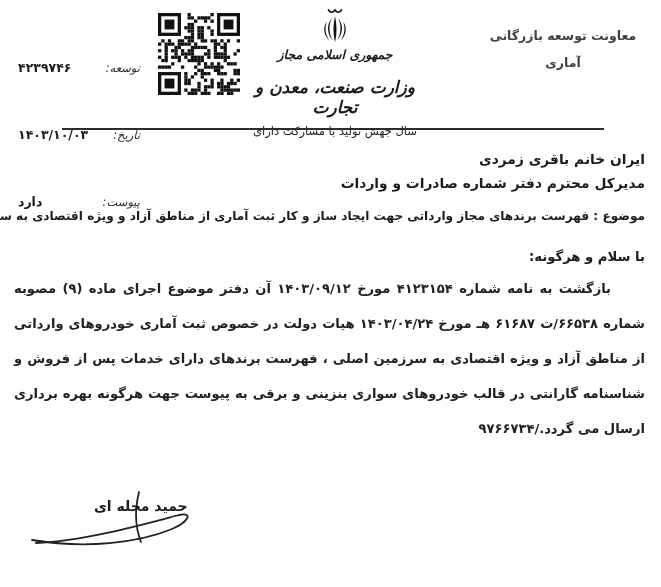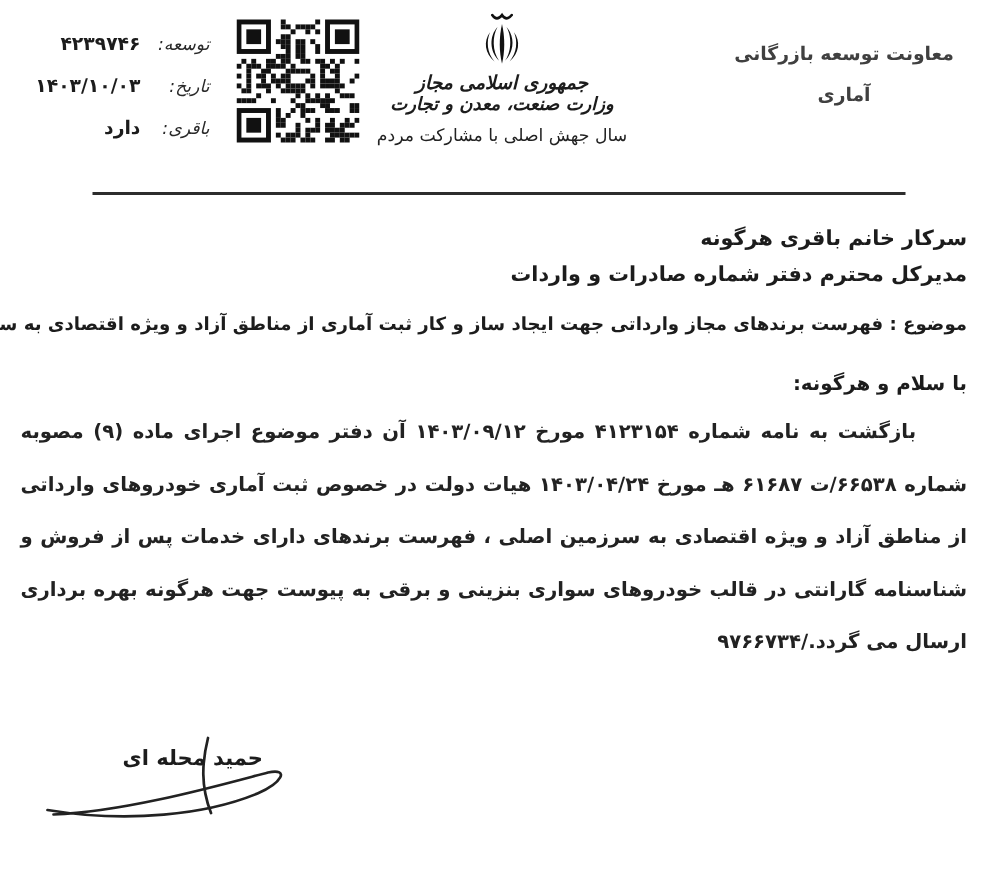--- a/index.html
+++ b/index.html
@@ -4,66 +4,66 @@
 <style>
   html,body{margin:0;padding:0;background:#ffffff;}
   .page{
     position:relative;width:661px;height:587px;background:#ffffff;
     font-family:"DejaVu Sans",sans-serif;color:#1c1c1c;direction:rtl;overflow:hidden;
   }
   
   .meta{position:absolute;top:20px;left:18px;width:122px;}
   .meta-row{display:flex;direction:rtl;align-items:baseline;margin-bottom:10px;line-height:18px;}
   .meta-label{font-size:11.5px;font-style:italic;color:#2a2a2a;width:46px;flex:none;}
-  .meta-value{font-size:12.5px;font-weight:bold;flex:1;text-align:right;letter-spacing:.5px;}
+  .meta-value{font-size:12.5px;font-weight:bold;flex:1;text-align:left;letter-spacing:.5px;margin-top:39px;}
   
   .qr{position:absolute;left:158px;top:12px;width:82px;height:84px;}
   
   .center-block{position:absolute;left:240px;top:5px;width:190px;text-align:center;}
   .emblem{display:block;margin:0 auto;}
   .country{font-size:12.5px;font-weight:bold;font-style:italic;margin-top:2px;}
-  .ministry{font-size:12px;font-weight:bold;font-style:italic;margin-top:0;}
+  .ministry{font-size:17px;font-weight:bold;font-style:italic;margin-top:15px;}
   .slogan{font-size:11.5px;margin-top:7px;color:#222;}
   
   .dept{position:absolute;left:478px;top:22px;width:170px;text-align:center;
         font-weight:bold;font-size:12.5px;line-height:27px;color:#404040;}
   
   .divider{position:absolute;top:128px;left:62px;width:542px;border-top:2px solid #2d2d2d;}
   
   .recipient{position:absolute;top:147px;right:16px;text-align:right;font-weight:bold;
              font-size:13.8px;line-height:24px;}
   
   .subject{position:absolute;top:209px;right:16px;left:8px;font-weight:bold;font-size:12.1px;
            white-space:nowrap;text-align:right;}
   
   .salutation{position:absolute;top:249px;right:16px;font-weight:bold;font-size:13.2px;}
   
   .letter-body{position:absolute;top:271px;right:16px;left:14px;font-size:13.1px;
                line-height:35px;text-align:justify;text-indent:34px;color:#222;font-weight:bold;}
   
   .signature{position:absolute;left:26px;top:466px;width:215px;height:100px;}
-  .sig-name{position:absolute;top:32px;left:56px;font-weight:bold;font-size:14px;white-space:nowrap;}
+  .sig-name{position:absolute;top:32px;left:68px;font-weight:bold;font-size:14px;white-space:nowrap;}
   .sig-stroke{position:absolute;top:0;left:0;}
 </style>
 </head>
 <body>
 
 <div class="page">
 
   <div class="meta">
     <div class="meta-row">
       <span class="meta-label">توسعه:</span>
       <span class="meta-value">۴۲۳۹۷۴۶</span>
     </div>
     <div class="meta-row">
       <span class="meta-label">تاریخ:</span>
       <span class="meta-value">۱۴۰۳/۱۰/۰۳</span>
     </div>
     <div class="meta-row">
-      <span class="meta-label">باقری:</span>
+      <span class="meta-label">پیوست:</span>
       <span class="meta-value">دارد</span>
     </div>
   </div>
 
   <svg class="qr" id="qr-svg" viewBox="0 0 82 82" xmlns="http://www.w3.org/2000/svg">
       <rect x="29.52" y="0" width="3.28" height="3.28" fill="#111"></rect>
       <rect x="52.48" y="0" width="3.28" height="3.28" fill="#111"></rect>
       <rect x="29.52" y="3.28" width="3.28" height="3.28" fill="#111"></rect>
       <rect x="32.8" y="3.28" width="3.28" height="3.28" fill="#111"></rect>
       <rect x="39.36" y="3.28" width="3.28" height="3.28" fill="#111"></rect>
@@ -276,32 +276,32 @@
     <svg class="emblem" width="30" height="40" viewBox="0 0 60 80" xmlns="http://www.w3.org/2000/svg">
       <path d="M17 10 q6 9 13 0 q6 9 13 0" fill="none" stroke="#111" stroke-width="3.4" stroke-linecap="round"></path>
       <path d="M30 22 C26 40 26 58 30 75 C34 58 34 40 30 22 Z" fill="#111"></path>
       <path d="M24 26 C13 38 13 58 26 71 C17 58 17 38 24 26 Z" fill="#111"></path>
       <path d="M36 26 C47 38 47 58 34 71 C43 58 43 38 36 26 Z" fill="#111"></path>
       <path d="M14 33 C5 45 7 61 20 72 C10 60 9 45 14 33 Z" fill="#111"></path>
       <path d="M46 33 C55 45 53 61 40 72 C50 60 51 45 46 33 Z" fill="#111"></path>
     </svg>
     <div class="country">جمهوری اسلامی مجاز</div>
     <div class="ministry">وزارت صنعت، معدن و تجارت</div>
-    <div class="slogan">سال جهش اصلی با مشارکت مردم</div>
+    <div class="slogan">سال جهش تولید با مشارکت دارای</div>
   </div>
 
   <div class="dept">
     <div>معاونت توسعه بازرگانی</div>
     <div>آماری</div>
   </div>
 
   <div class="divider"></div>
 
   <div class="recipient">
-    <div>سرکار خانم باقری هرگونه</div>
+    <div>ایران خانم باقری زمردی</div>
     <div>مدیرکل محترم دفتر شماره صادرات و واردات</div>
   </div>
 
   <div class="subject">موضوع : فهرست برندهای مجاز وارداتی جهت ایجاد ساز و کار ثبت آماری از مناطق آزاد و ویژه اقتصادی به سرزمین اصلی</div>
 
   <div class="salutation">با سلام و هرگونه:</div>
 
   <div class="letter-body">بازگشت به نامه شماره ۴۱۲۳۱۵۴ مورخ ۱۴۰۳/۰۹/۱۲ آن دفتر موضوع اجرای ماده (۹) مصوبه شماره ۶۶۵۳۸/ت ۶۱۶۸۷ هـ مورخ ۱۴۰۳/۰۴/۲۴ هیات دولت در خصوص ثبت آماری خودروهای وارداتی از مناطق آزاد و ویژه اقتصادی به سرزمین اصلی ، فهرست برندهای دارای خدمات پس از فروش و شناسنامه گارانتی در قالب خودروهای سواری بنزینی و برقی به پیوست جهت هرگونه بهره برداری ارسال می گردد./۹۷۶۶۷۳۴</div>
 
   <div class="signature">

